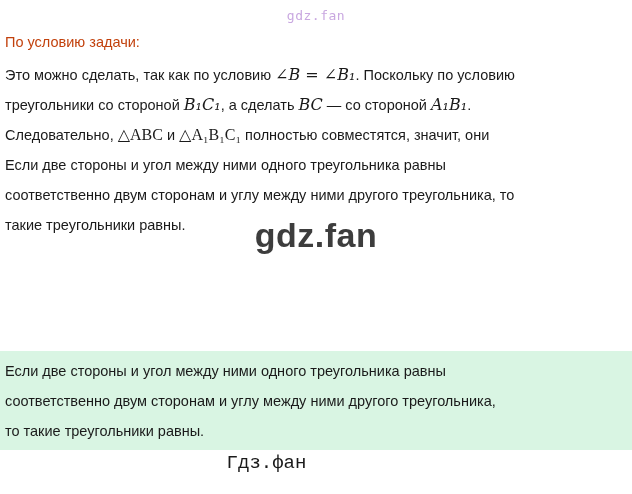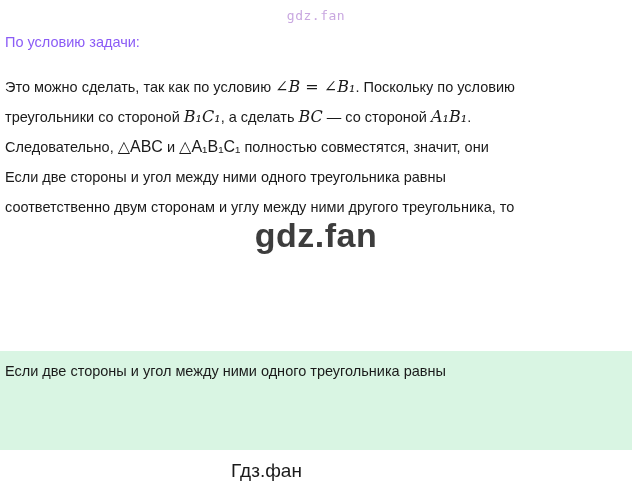--- a/index.html
+++ b/index.html
@@ -40,53 +40,53 @@
     text-align: center;
     font-family: "Liberation Sans", sans-serif;
     font-size: 34px;
     font-weight: bold;
     color: #3d3d3d;
     letter-spacing: 0.5px;
   }
   .footer {
     position: absolute;
     left: 0;
-    bottom: 12px;
+    bottom: 20px;
     width: 533px;
     text-align: center;
-    font-family: Liberation Sans, sans-serif;
+    font-family: Liberation Mono, monospace;
     font-size: 19px;
     color: #1a1a1a;
   }
   .content {
     position: absolute;
     left: 5px;
     top: 28px;
     width: 622px;
   }
   .line {
     font-size: 14.5px;
     line-height: 28px;
-    color: #8b5cf6;
+    color: #c2410c;
     white-space: nowrap;
   }
   .math {
     font-family: "DejaVu Serif", serif;
     font-style: italic;
     font-size: 16px;
   }
   .eqline {
     font-family: "DejaVu Serif", serif;
     font-size: 17px;
     font-style: italic;
     line-height: 30px;
     padding-top: 8px;
   }
   .blockA {
-    margin-top: 16px;
+    margin-top: 4px;
   }
   .para {
     font-size: 14.5px;
     line-height: 30px;
   }
   .highlight {
     position: absolute;
     left: 0;
     top: 351px;
     width: 632px;
@@ -96,21 +96,21 @@
   .highlight-text {
     position: absolute;
     left: 5px;
     top: 356px;
     width: 624px;
     font-size: 14.5px;
     line-height: 30px;
     color: #1a1a1a;
   }
   .tri {
-    font-family: Liberation Sans, sans-serif;
+    font-family: Liberation Serif, serif;
     font-style: normal;
     text-align: right;
   }
 </style>
 </head>
 <body>
 
 <div class="page">
 
   <div class="watermark-top">gdz.fan</div>
@@ -129,25 +129,28 @@
       <span>треугольники со стороной </span><span class="math">B₁C₁</span><span>, а сделать </span><span class="math">BC</span><span> — со стороной </span><span class="math">A₁B₁</span><span>.</span>
     </div>
 
     <div class="para">
       <span>Следовательно, </span><span class="math tri">△ABC</span><span> и </span><span class="math tri">△A₁B₁C₁</span><span> полностью совместятся, значит, они</span>
     </div>
 
 
     <div class="para">Если две стороны и угол между ними одного треугольника равны</div>
     <div class="para">соответственно двум сторонам и углу между ними другого треугольника, то</div>
+    <div class="para">такие треугольники равны.</div>
 
   </div>
 
   <div class="watermark-center">gdz.fan</div>
 
   <div class="highlight"></div>
   <div class="highlight-text">
     <div>Если две стороны и угол между ними одного треугольника равны</div>
+    <div>соответственно двум сторонам и углу между ними другого треугольника,</div>
+    <div>то такие треугольники равны.</div>
   </div>
 
   <div class="footer">Гдз.фан</div>
 
 </div>
 
 </body></html>

